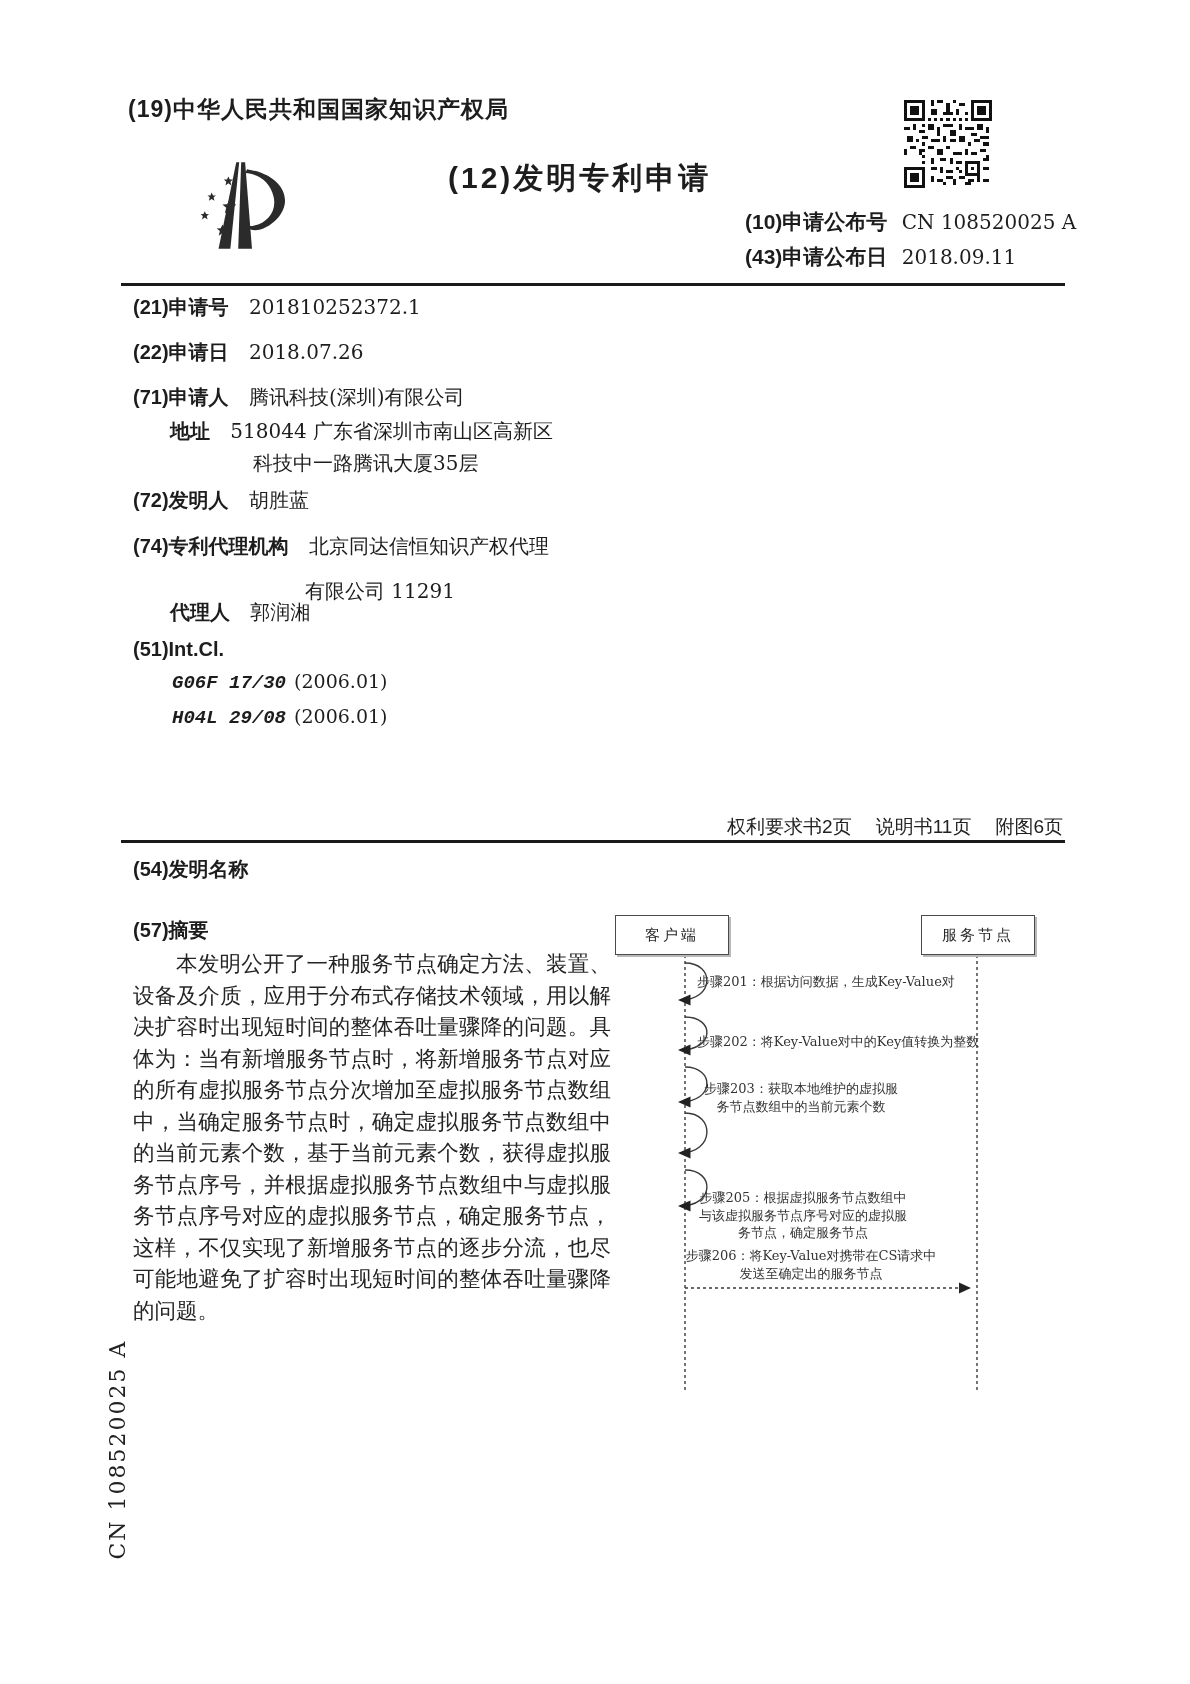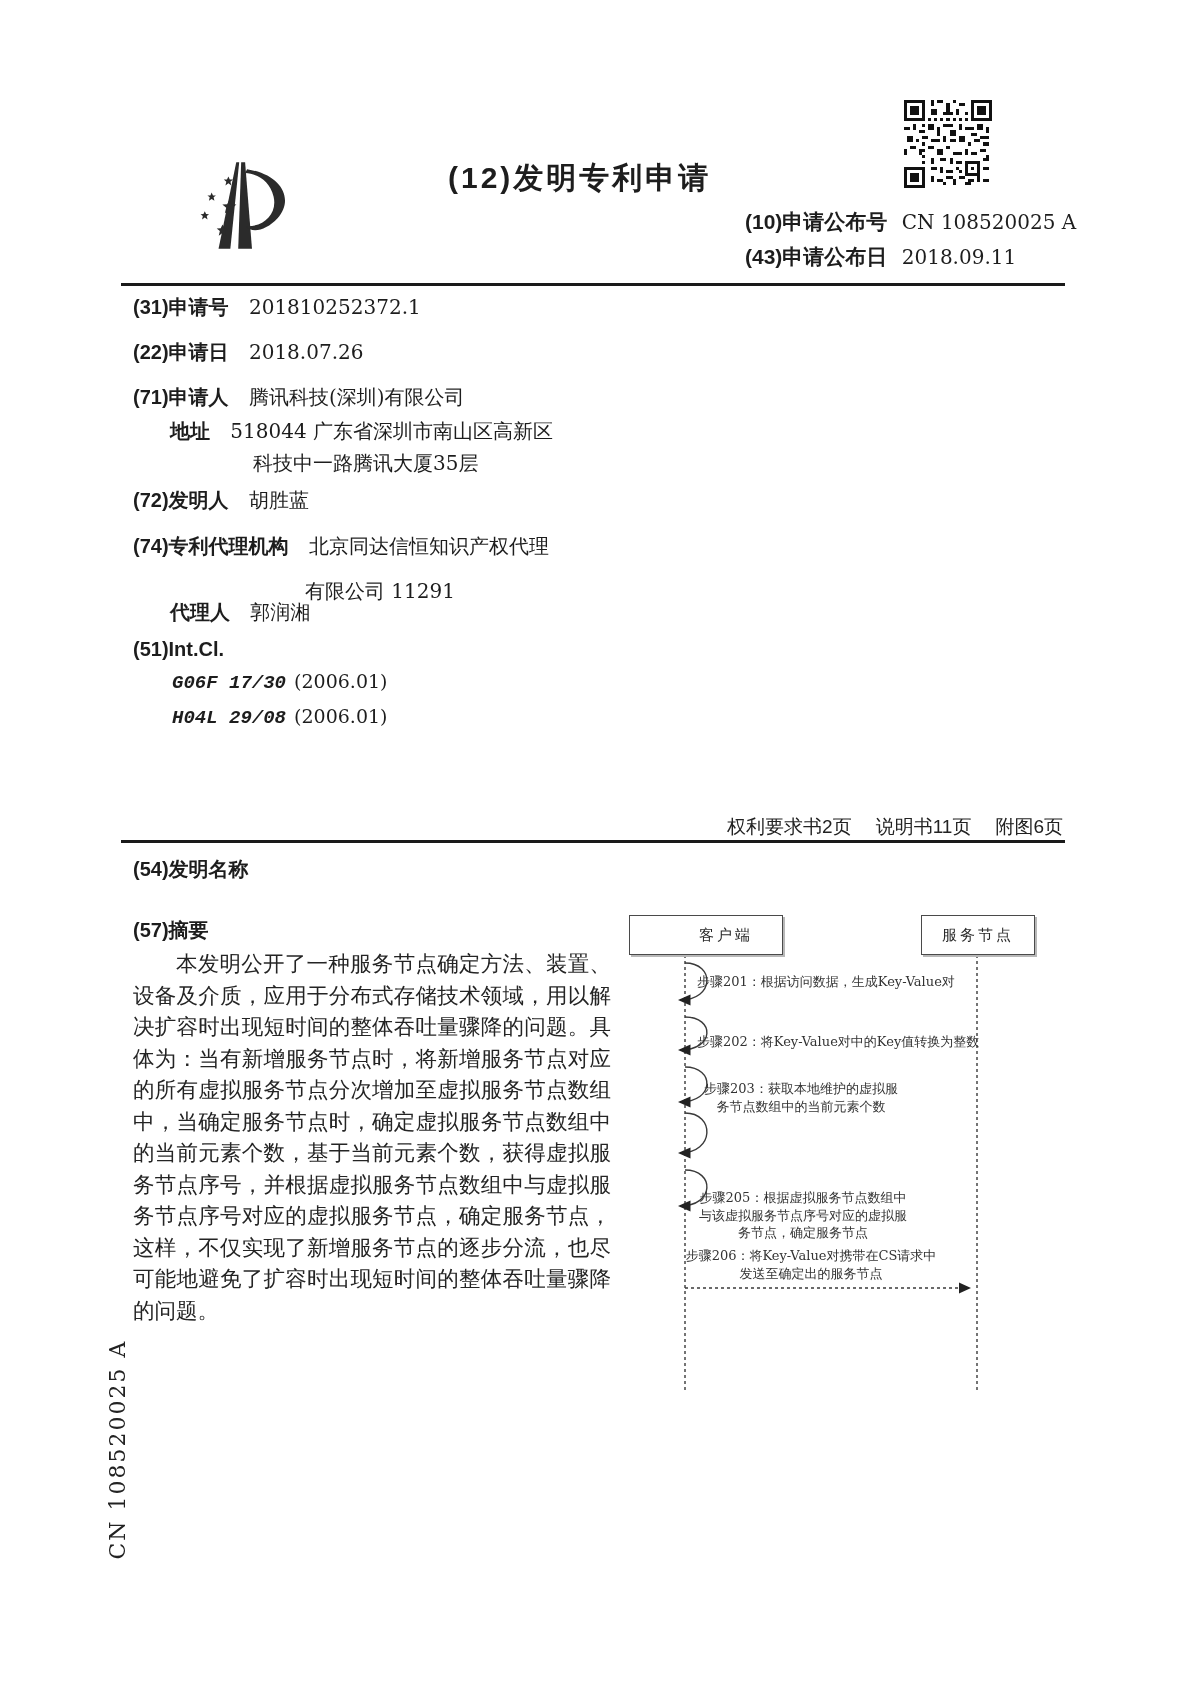--- a/index.html
+++ b/index.html
@@ -30,20 +30,21 @@
   .nw{white-space:nowrap;}
   .vside{position:absolute;left:-3px;top:1437px;width:240px;text-align:center;
          transform:rotate(-90deg);transform-origin:center;font-size:22px;
          letter-spacing:2px;color:#222;font-family:"DejaVu Serif",serif;}
 </style>
 </head>
 <body>
 
 <div class="page">
 
+  <div class="abs sans" style="left:128px;top:94px;font-size:23px;font-weight:600;letter-spacing:1px;">(19)中华人民共和国国家知识产权局</div>
 
   <svg class="abs" style="left:904px;top:100px;" width="88" height="88" viewBox="0 0 29 29" shape-rendering="crispEdges">
     <rect x="0" y="0" width="29" height="29" fill="#fff"></rect>
     <g fill="#111">
       <rect x="0" y="0" width="7" height="7"></rect>
         <rect x="1" y="1" width="5" height="5" fill="#fff"></rect>
         <rect x="2" y="2" width="3" height="3"></rect>
       <rect x="22" y="0" width="7" height="7"></rect>
         <rect x="23" y="1" width="5" height="5" fill="#fff"></rect>
         <rect x="24" y="2" width="3" height="3"></rect>
@@ -157,21 +158,21 @@
     <span class="val" style="font-size:20px;margin-left:8px;">CN 108520025 A</span>
   </div>
   <div class="row" style="left:745px;top:243px;">
     <span class="lbl" style="font-size:21px;">(43)申请公布日</span>
     <span class="val" style="font-size:20px;margin-left:8px;">2018.09.11</span>
   </div>
 
   <div class="rule" style="top:283px;"></div>
 
   <div class="row" style="left:133px;top:294px;">
-    <span class="lbl">(31)申请号</span>
+    <span class="lbl">(21)申请号</span>
     <span class="val">201810252372.1</span>
   </div>
   <div class="row" style="left:133px;top:339px;">
     <span class="lbl">(22)申请日</span>
     <span class="val">2018.07.26</span>
   </div>
   <div class="row" style="left:133px;top:384px;">
     <span class="lbl">(71)申请人</span>
     <span class="val">腾讯科技(深圳)有限公司</span>
   </div>
@@ -233,21 +234,21 @@
         <path d="M392,55 V490" stroke-dasharray="3,3"></path>
         <path d="M100,63 C130,63 130,100 95,100" marker-end="url(#arr)"></path>
         <path d="M100,117 C130,117 130,150 95,150" marker-end="url(#arr)"></path>
         <path d="M100,167 C130,167 130,202 95,202" marker-end="url(#arr)"></path>
         <path d="M100,213 C130,213 130,253 95,253" marker-end="url(#arr)"></path>
         <path d="M100,270 C130,270 130,306 95,306" marker-end="url(#arr)"></path>
         <path d="M100,388 H384" stroke-dasharray="3,3" marker-end="url(#arr)"></path>
       </g>
     </svg>
 
-    <div class="dbox" style="left:44px;top:15px;padding-left:40px;">客户端</div>
+    <div class="dbox" style="left:30px;top:15px;">客户端</div>
     <div class="dbox" style="left:336px;top:15px;">服务节点</div>
 
     <div class="dstep nw" style="left:112px;top:73px;">步骤201：根据访问数据，生成Key-Value对</div>
     <div class="dstep nw" style="left:112px;top:133px;">步骤202：将Key-Value对中的Key值转换为整数</div>
     <div class="dstep c" style="left:118px;top:180px;width:196px;">步骤203：获取本地维护的虚拟服务节点数组中的当前元素个数</div>
     <div class="dstep c" style="left:112px;top:289px;width:212px;">步骤205：根据虚拟服务节点数组中与该虚拟服务节点序号对应的虚拟服务节点，确定服务节点</div>
     <div class="dstep c" style="left:96px;top:347px;width:260px;">步骤206：将Key-Value对携带在CS请求中发送至确定出的服务节点</div>
   </div>
 
   <div class="vside">CN 108520025 A</div>

